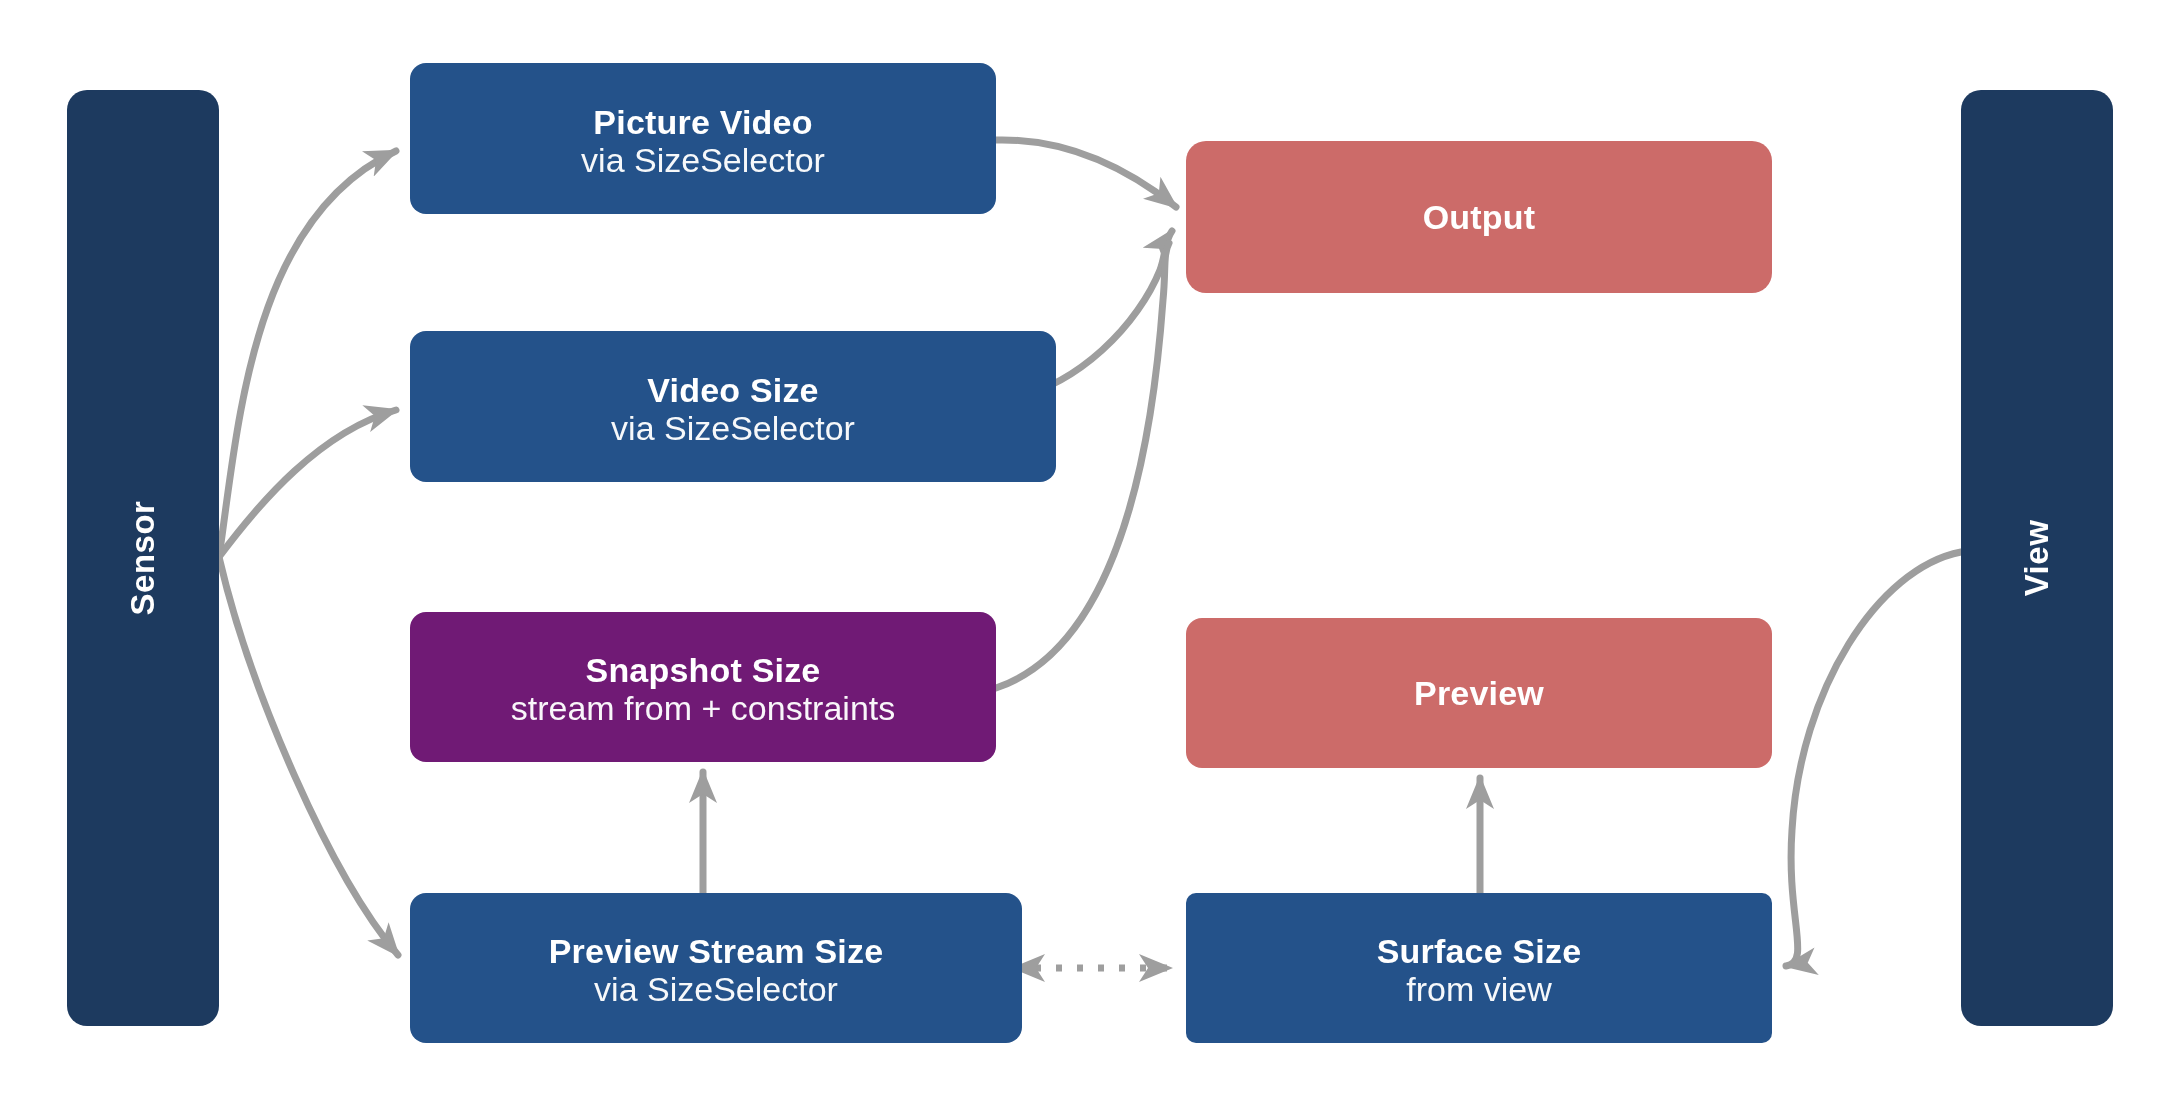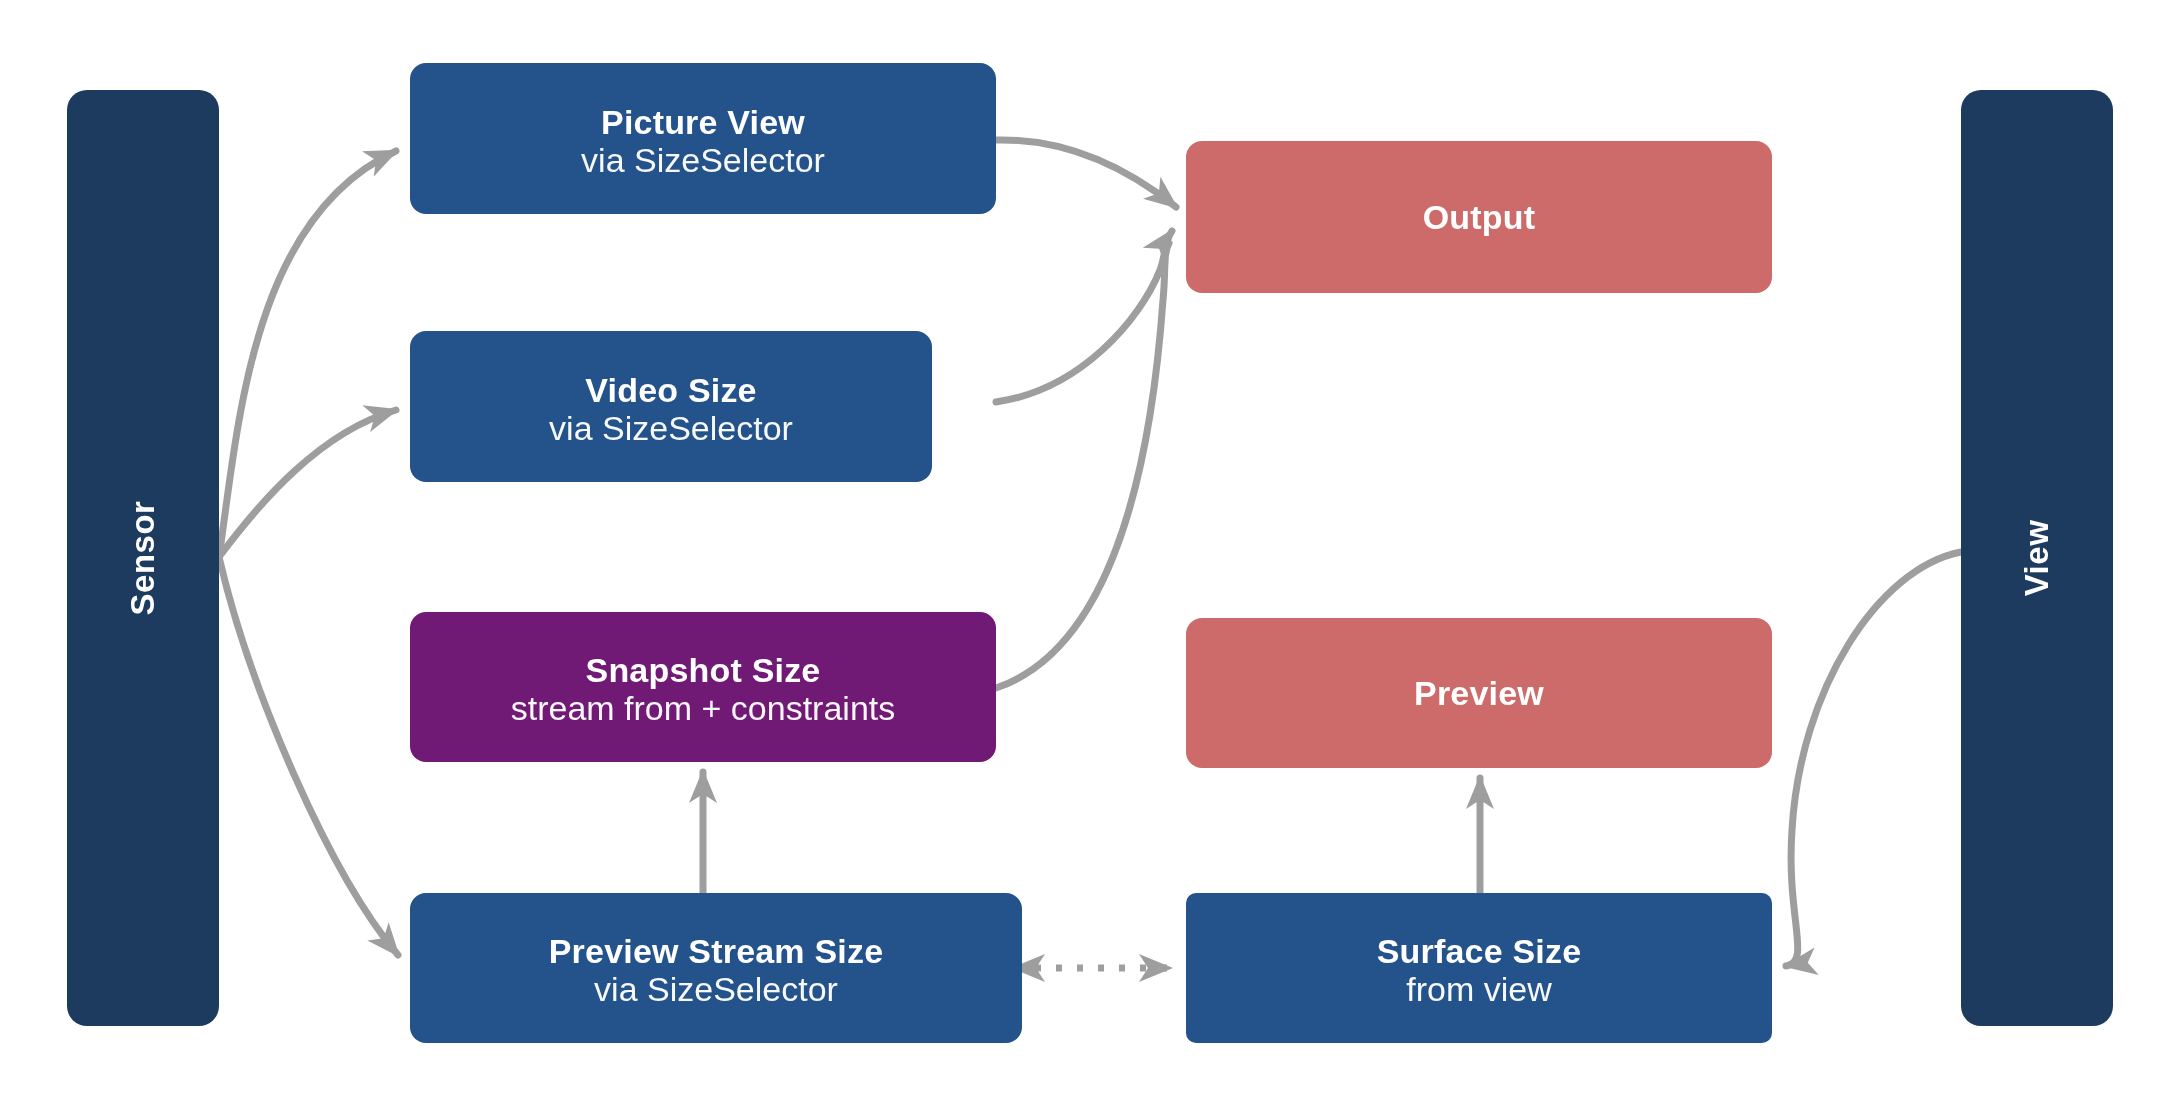--- a/index.html
+++ b/index.html
@@ -56,25 +56,25 @@
     font-weight: bold;
     letter-spacing: 0.5px;
     white-space: nowrap;
   }
   .c-blue      { background: #24528a; }
   .c-lightblue { background: #701a75; }
   .c-red       { background: #cc6b69; }
 
   
   .box-picture  { left: 410px; top: 63px;  width: 586px; height: 151px; }
-  .box-video    { left: 410px; top: 331px; width: 522px; height: 151px; }
+  .box-video    { left: 410px; top: 331px; width: 646px; height: 151px; }
   .box-snapshot { left: 410px; top: 612px; width: 586px; height: 150px; }
   .box-preview  { left: 410px; top: 893px; width: 612px; height: 150px; }
   
-  .box-output   { left: 1186px; top: 141px; width: 586px; height: 152px; }
+  .box-output   { left: 1186px; top: 141px; width: 586px; height: 152px; border-radius: 20px; }
   .box-screen   { left: 1186px; top: 618px; width: 586px; height: 150px; }
   .box-surface  { left: 1186px; top: 893px; width: 586px; height: 150px; border-radius: 10px; }
   
   .bar-sensor { left: 67px;   top: 90px; height: 936px; }
   .bar-view   { left: 1961px; top: 90px; height: 936px; }
 </style>
 </head>
 <body>
 
 <div class="canvas">
@@ -108,21 +108,21 @@
   </svg>
 
   <div class="bar bar-sensor">
     <span class="vlabel">Sensor</span>
   </div>
   <div class="bar bar-view">
     <span class="vlabel">View</span>
   </div>
 
   <div class="node c-blue box-picture">
-    <div class="title">Picture View</div>
+    <div class="title">Picture Video</div>
     <div class="subtitle">via SizeSelector</div>
   </div>
   <div class="node c-blue box-video">
     <div class="title">Video Size</div>
     <div class="subtitle">via SizeSelector</div>
   </div>
   <div class="node c-lightblue box-snapshot">
     <div class="title">Snapshot Size</div>
     <div class="subtitle">stream from + constraints</div>
   </div>

